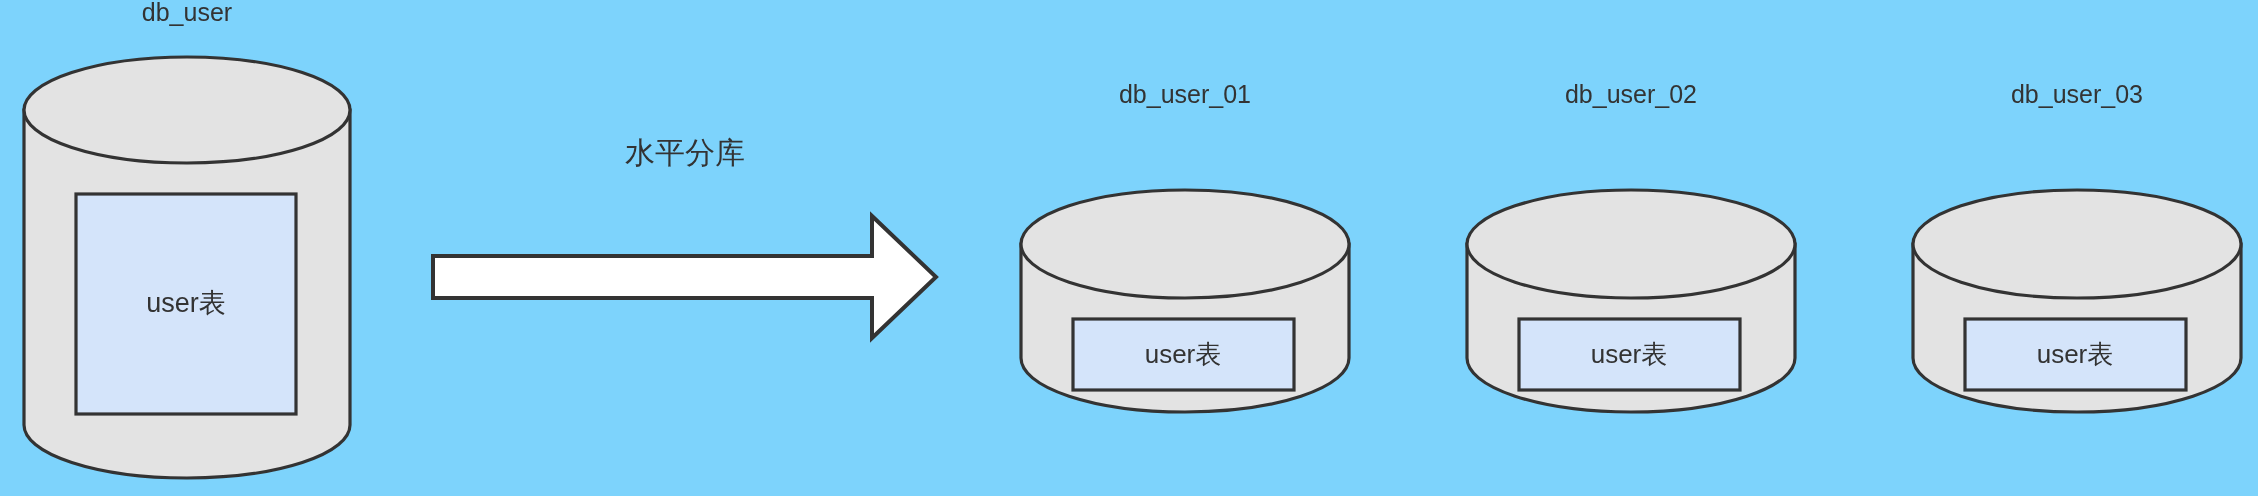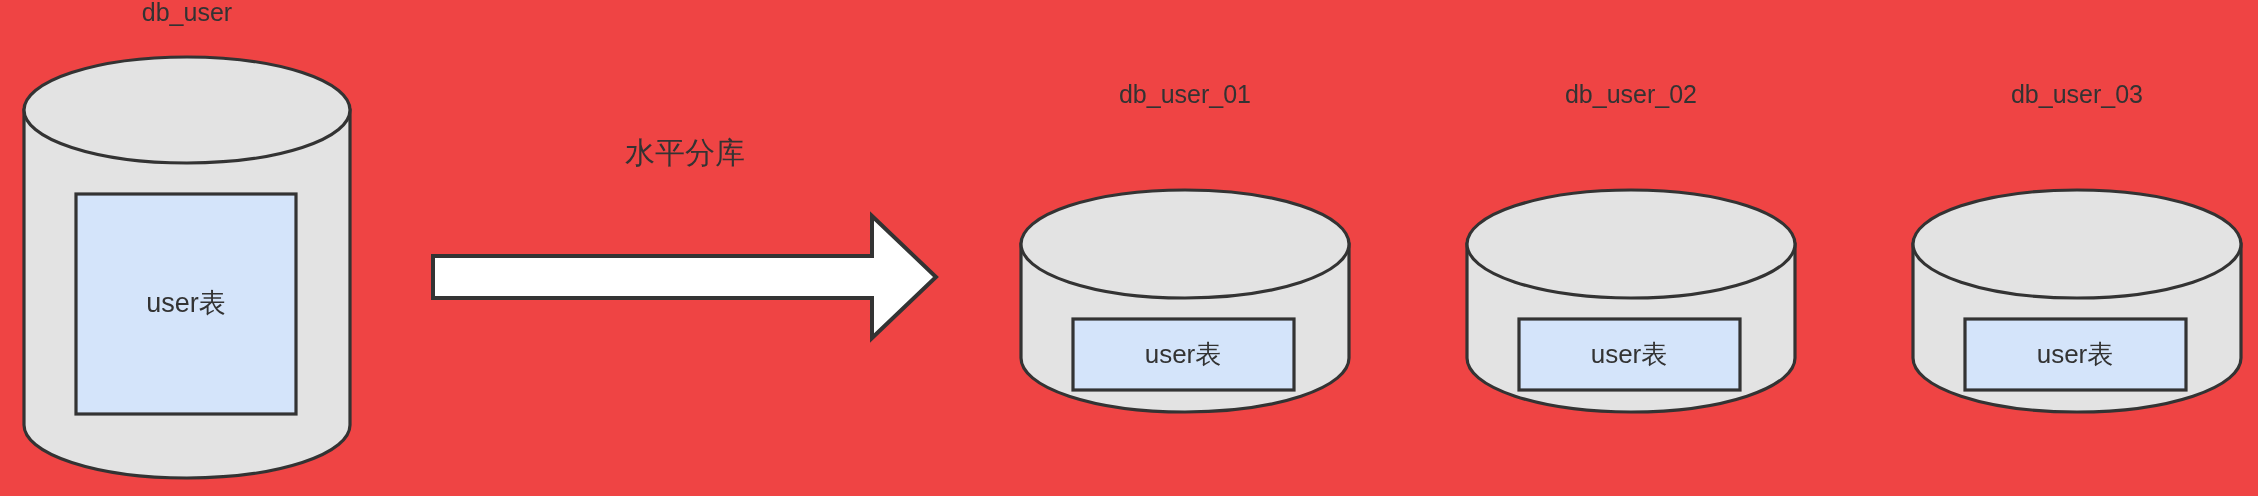--- a/index.html
+++ b/index.html
@@ -9,21 +9,21 @@
     background: #ffffff;
   }
   body {
     font-family: "Liberation Sans", "DejaVu Sans", sans-serif;
     color: #333333;
   }
   #canvas {
     position: relative;
     width: 2258px;
     height: 496px;
-    background: #ef4444;
+    background: #7dd3fc;
     overflow: hidden;
   }
   #diagram-svg {
     position: absolute;
     left: 0;
     top: 0;
     width: 2258px;
     height: 496px;
     display: block;
   }

